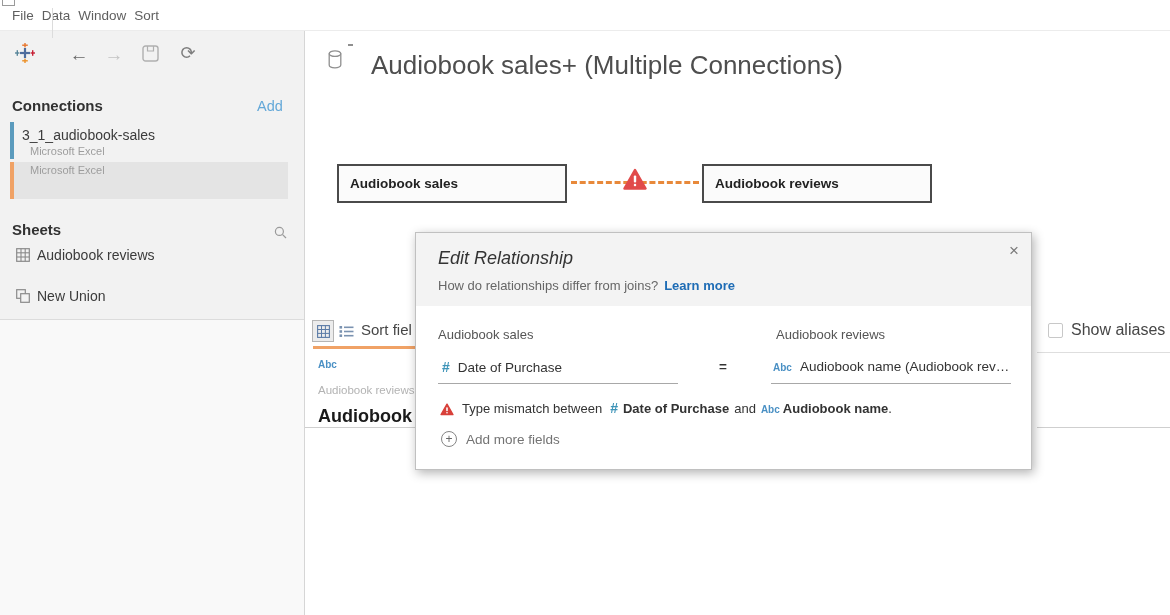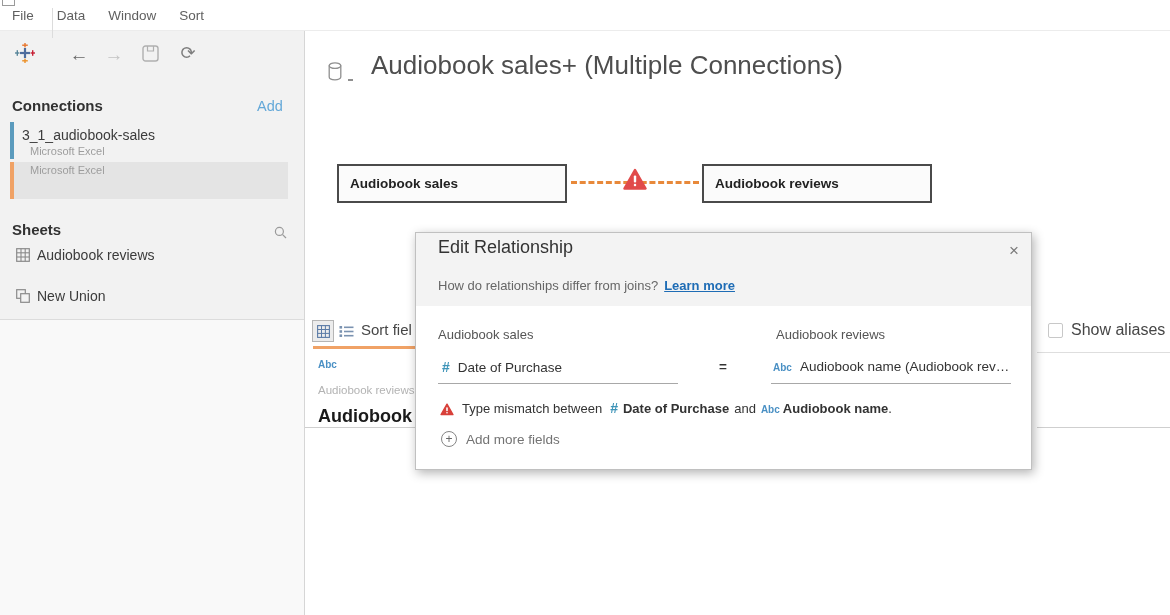--- a/index.html
+++ b/index.html
@@ -1,21 +1,21 @@
 <!DOCTYPE html>
 <html><head>
 <meta charset="utf-8">
 <style>
   * { margin:0; padding:0; box-sizing:border-box; }
   html,body { width:1170px; height:615px; }
   body { font-family:"Liberation Sans", sans-serif; background:#fff; overflow:hidden; }
   #app { position:relative; width:1170px; height:615px; background:#fff; }
 
   
-  .menubar { position:absolute; left:0; top:0; width:1170px; height:31px; background:#fff; border-bottom:1px solid #ececec; display:flex; align-items:center; padding-left:8px; gap:15px; }
+  .menubar { position:absolute; left:0; top:0; width:1170px; height:31px; background:#fff; border-bottom:1px solid #ececec; display:flex; align-items:center; padding-left:8px; }
   .menu-item { font-size:13.5px; color:#5f5f5f; padding:2px 4px; cursor:default; }
   .win-frag { position:absolute; left:2px; top:-4px; width:13px; height:10px; border:1px solid #9a9a9a; background:#fff; }
 
   
   .sidebar { position:absolute; left:0; top:31px; width:305px; height:288px; background:#f2f2f2; }
   .sidebar-lower { position:absolute; left:0; top:319px; width:305px; height:296px; background:#f9f9f9; border-top:1px solid #dcdcdc; }
   .v-divider { position:absolute; left:304px; top:31px; width:1px; height:584px; background:#d6d6d6; }
 
   .tb { position:absolute; display:flex; align-items:center; justify-content:center; }
   .tb-divider { position:absolute; left:52px; top:8px; width:1px; height:30px; background:#dcdcdc; }
@@ -29,21 +29,21 @@
   .conn-item { position:absolute; left:10px; width:278px; }
   .conn-bar { position:absolute; left:0; top:0; width:4px; height:100%; }
   .conn-name { margin-left:12px; font-size:14px; color:#3b3b3b; padding-top:5px; }
   .conn-sub { margin-left:20px; font-size:11px; color:#9d9d9d; margin-top:2px; }
 
   .sheets-title { position:absolute; left:12px; top:190px; font-size:15px; font-weight:bold; color:#323232; }
   .sheet-item { position:absolute; left:16px; display:flex; align-items:center; gap:7px; }
   .sheet-label { font-size:14px; color:#3b3b3b; }
 
   
-  .ds-title-row { position:absolute; left:328px; top:50px; display:flex; align-items:flex-end; gap:6px; }
+  .ds-title-row { position:absolute; left:328px; top:50px; display:flex; align-items:flex-start; gap:6px; }
   .ds-title { font-size:26px; color:#4e4e4e; font-weight:400; margin-left:12px; }
   .cyl-caret { width:5px; height:2px; background:#8f8f8f; margin-top:-6px; }
 
   .table-box { position:absolute; top:164px; width:230px; height:39px; background:#fbfbfb; border:2px solid #4a4a4a; display:flex; align-items:center; padding-left:11px; }
   .table-box span { font-size:13.5px; font-weight:bold; color:#222; }
   .rel-line { position:absolute; left:571px; top:181px; width:128px; height:0; border-top:3px dashed #e8893a; }
   .rel-warning { position:absolute; left:623px; top:168px; }
 
   
   .grid-btn { position:absolute; left:312px; top:320px; width:22px; height:22px; border:1px solid #b5b5b5; background:#ececec; display:flex; align-items:center; justify-content:center; }
@@ -56,24 +56,24 @@
   .row-line-left { position:absolute; left:305px; top:427px; width:110px; height:1px; background:#cfcfcf; }
   .tbar-line-right { position:absolute; left:1037px; top:352px; width:133px; height:1px; background:#dedede; }
   .row-line-right { position:absolute; left:1037px; top:427px; width:133px; height:1px; background:#cfcfcf; }
   .aliases { position:absolute; left:1048px; top:321px; display:flex; align-items:center; gap:8px; }
   .checkbox { width:15px; height:15px; background:#fff; border:1px solid #c8c8c8; border-radius:2px; }
   .aliases span { font-size:16px; color:#464646; }
 
   
   .dialog { position:absolute; left:415px; top:232px; width:617px; height:238px; background:#fff; border:1px solid #c0c0c0; box-shadow:2px 3px 10px rgba(0,0,0,0.3); }
   .dlg-head { position:absolute; left:0; top:0; width:100%; height:73px; background:#f3f3f3; }
-  .dlg-title { position:absolute; left:22px; top:4px; font-size:18px; color:#333; }
+  .dlg-title { position:absolute; left:22px; top:15px; font-size:18px; color:#333;font-style:italic; }
   .dlg-close { position:absolute; right:12px; top:8px; font-size:17px; color:#7a7a7a; cursor:pointer; }
   .dlg-sub { position:absolute; left:22px; top:45px; font-size:13px; color:#666; }
-  .dlg-learn { color:#1e6cb5; font-weight:bold; margin-left:6px; cursor:pointer;text-decoration:underline; }
+  .dlg-learn { color:#1e6cb5; font-weight:bold; margin-left:6px; cursor:pointer; }
 
   .dlg-col-label { position:absolute; top:94px; font-size:13px; color:#555; }
   .field-row { position:absolute; top:126px; display:flex; align-items:baseline; gap:8px; }
   .type-num { color:#3e94b8; font-size:14px; font-weight:bold; }
   .type-str { color:#4a90c4; font-size:10px; font-weight:bold; }
   .field-name { font-size:13.5px; color:#333; white-space:nowrap; }
   .field-underline { position:absolute; top:150px; height:1px; background:#a8a8a8; width:240px; }
   .equals { position:absolute; left:303px; top:126px; font-size:13.5px; font-weight:bold; color:#333; }
 
   .warn-row { position:absolute; left:24px; top:167px; display:flex; align-items:baseline; gap:5px; white-space:nowrap; }

